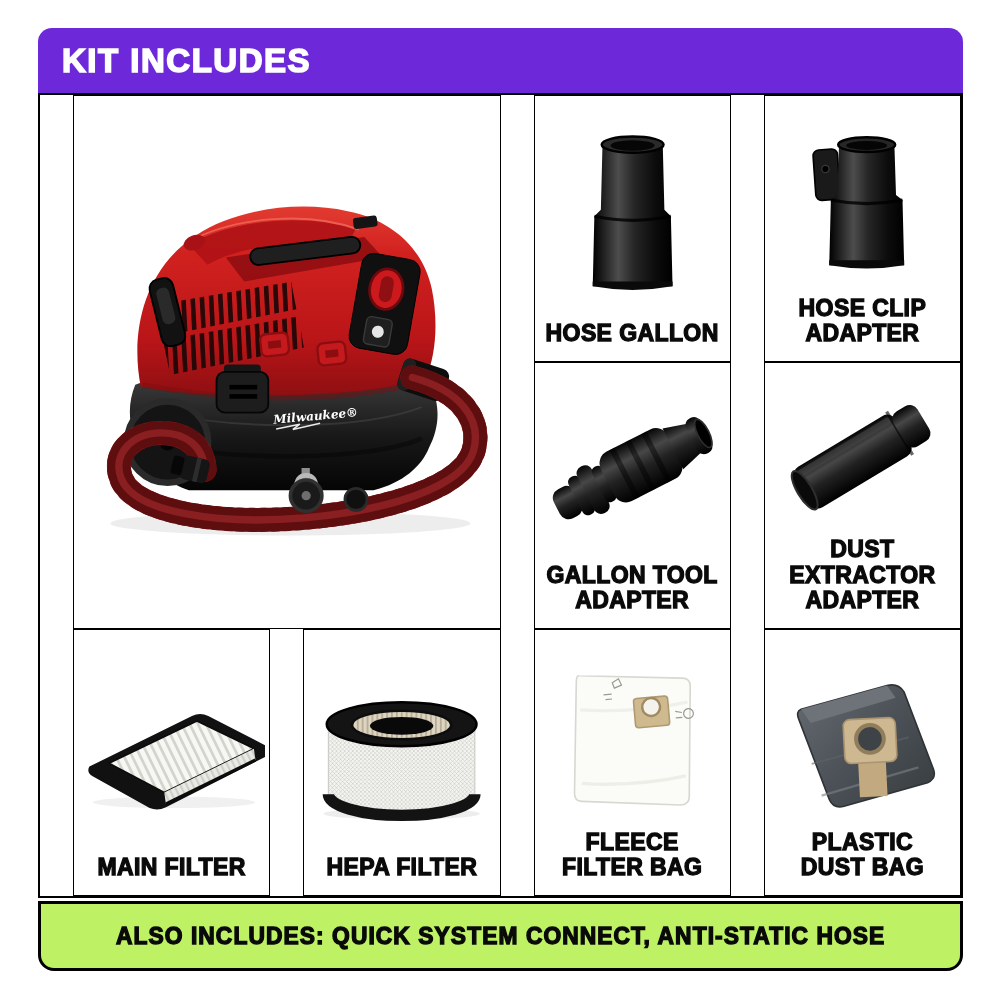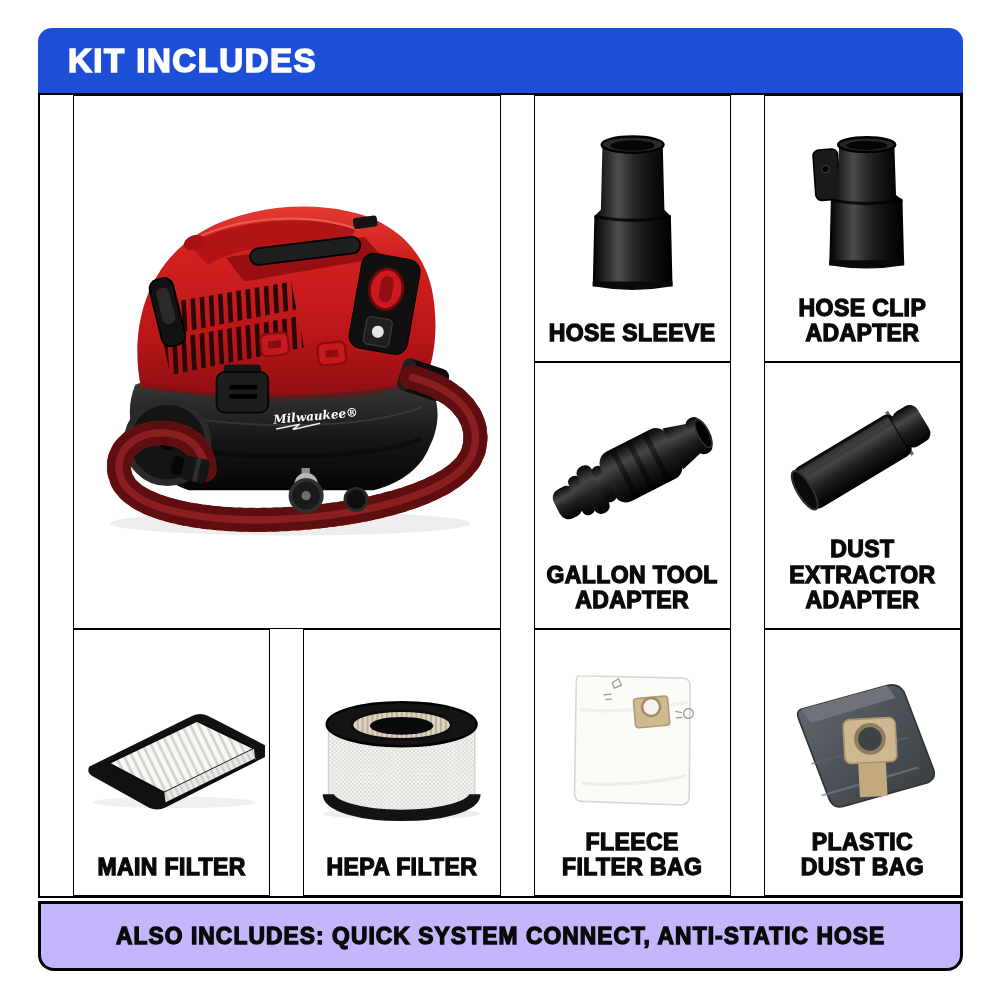--- a/index.html
+++ b/index.html
@@ -1,33 +1,33 @@
 <!DOCTYPE html>
 <html><head>
 <meta charset="utf-8">
 <style>
   html,body{margin:0;padding:0;background:#fff;}
   .stage{position:relative;width:1000px;height:1000px;background:#ffffff;overflow:hidden;
          font-family:"Liberation Sans",sans-serif;}
   .panel{position:absolute;left:38px;top:28px;width:925px;}
-  .kit-header{height:65px;background:#1d4ed8;border-radius:14px 14px 0 0;display:flex;
-         align-items:center;padding-left:30px;box-sizing:border-box;}
+  .kit-header{height:65px;background:#6d28d9;border-radius:14px 14px 0 0;display:flex;
+         align-items:center;padding-left:24px;box-sizing:border-box;}
   .kit-header-title{color:#fff;font-size:33px;font-weight:bold;letter-spacing:1.5px;
          -webkit-text-stroke:1.6px #fff;}
   .grid{display:grid;width:925px;height:805px;grid-template-columns:repeat(4,1fr);
          grid-template-rows:repeat(3,1fr);border:2px solid #000;box-sizing:border-box;background:#fff;}
   .cell{border:1.5px solid #000;display:flex;flex-direction:column;align-items:center;
          justify-content:flex-end;padding:8px 4px 14px;box-sizing:border-box;overflow:hidden;margin-left:33px;}
   .cell-main{grid-column:1/3;grid-row:1/3;}
   .imgwrap{flex:1;width:100%;display:flex;align-items:center;justify-content:center;min-height:0;}
   .plabel{font-size:23px;font-weight:bold;color:#0a0a0a;-webkit-text-stroke:1.3px #0a0a0a;
          text-align:center;line-height:1.12;letter-spacing:0.4px;white-space:pre-line;}
   .plabel-main{font-size:24px;}
   .kit-footer{margin-top:3px;height:70px;border:3px solid #000;border-radius:0 0 16px 16px;
-         display:flex;align-items:center;justify-content:center;box-sizing:border-box;background:#c4b5fd;}
+         display:flex;align-items:center;justify-content:center;box-sizing:border-box;background:#bef264;}
   .kit-footer-text{font-size:23px;font-weight:bold;color:#0a0a0a;-webkit-text-stroke:1.35px #0a0a0a;
          letter-spacing:1.1px;white-space:nowrap;transform:scaleX(0.99);}
 </style>
 </head>
 <body>
 
 <div class="stage">
   <div class="panel">
 
     <div class="kit-header">
@@ -154,21 +154,21 @@
                 <stop offset="1" stop-color="#000"></stop>
               </linearGradient>
             </defs>
             <path d="M78 16 L76 96 L68 104 L66 190 L164 190 L162 104 L154 96 L152 16 Z" fill="url(#gT1)"></path>
             <path d="M66 190 Q115 199 164 190 L164 184 L66 184 Z" fill="#0a0a0a"></path>
             <path d="M68 104 Q115 114 162 104" stroke="#000" stroke-width="4" fill="none" opacity="0.8"></path>
             <ellipse cx="115" cy="16" rx="38" ry="10" fill="#2a2a2a" stroke="#000" stroke-width="3"></ellipse>
             <ellipse cx="115" cy="17" rx="27" ry="6.5" fill="#060606"></ellipse>
           </svg>
         </div>
-        <div class="plabel">HOSE SLEEVE</div>
+        <div class="plabel">HOSE GALLON</div>
       </div>
 
       <div class="cell">
         <div class="imgwrap">
           <svg width="220" height="168" viewBox="0 0 230 176">
             <g transform="rotate(-4 70 60)">
               <rect x="56" y="26" width="30" height="62" rx="7" fill="#1a1a1a" stroke="#000" stroke-width="2"></rect>
               <circle cx="70" cy="50" r="4.5" fill="#000" stroke="#3a3a3a" stroke-width="1.5"></circle>
             </g>
             <path d="M86 20 L84 82 L76 88 L74 168 L166 168 L164 88 L156 82 L154 20 Z" fill="url(#gT1)"></path>

